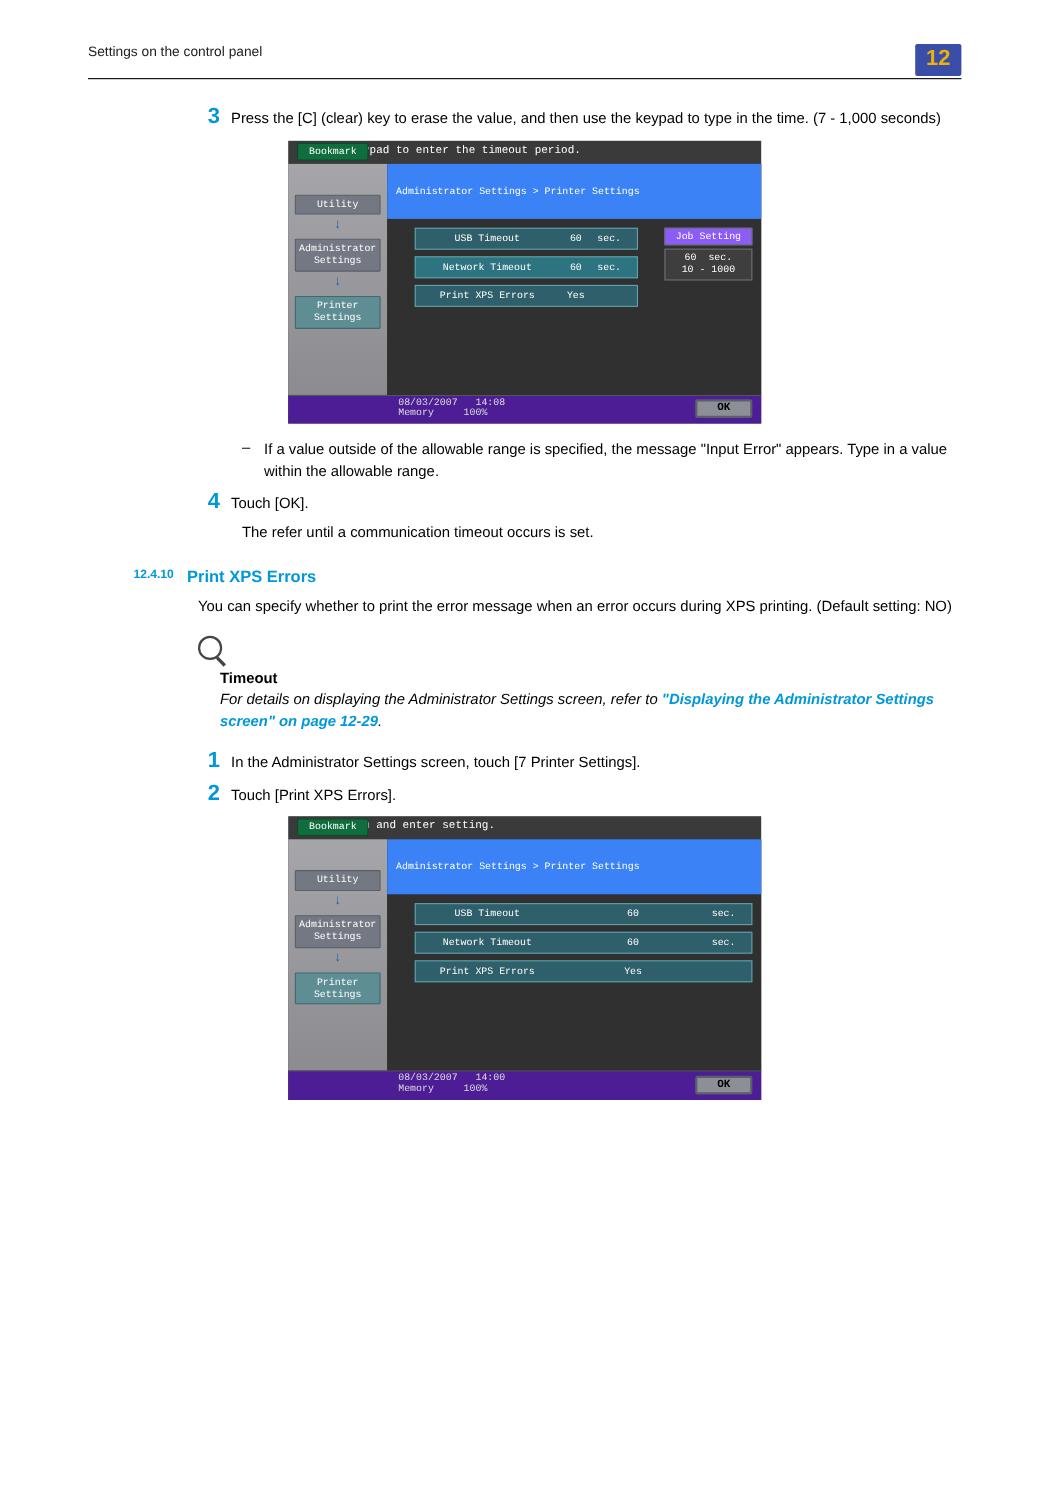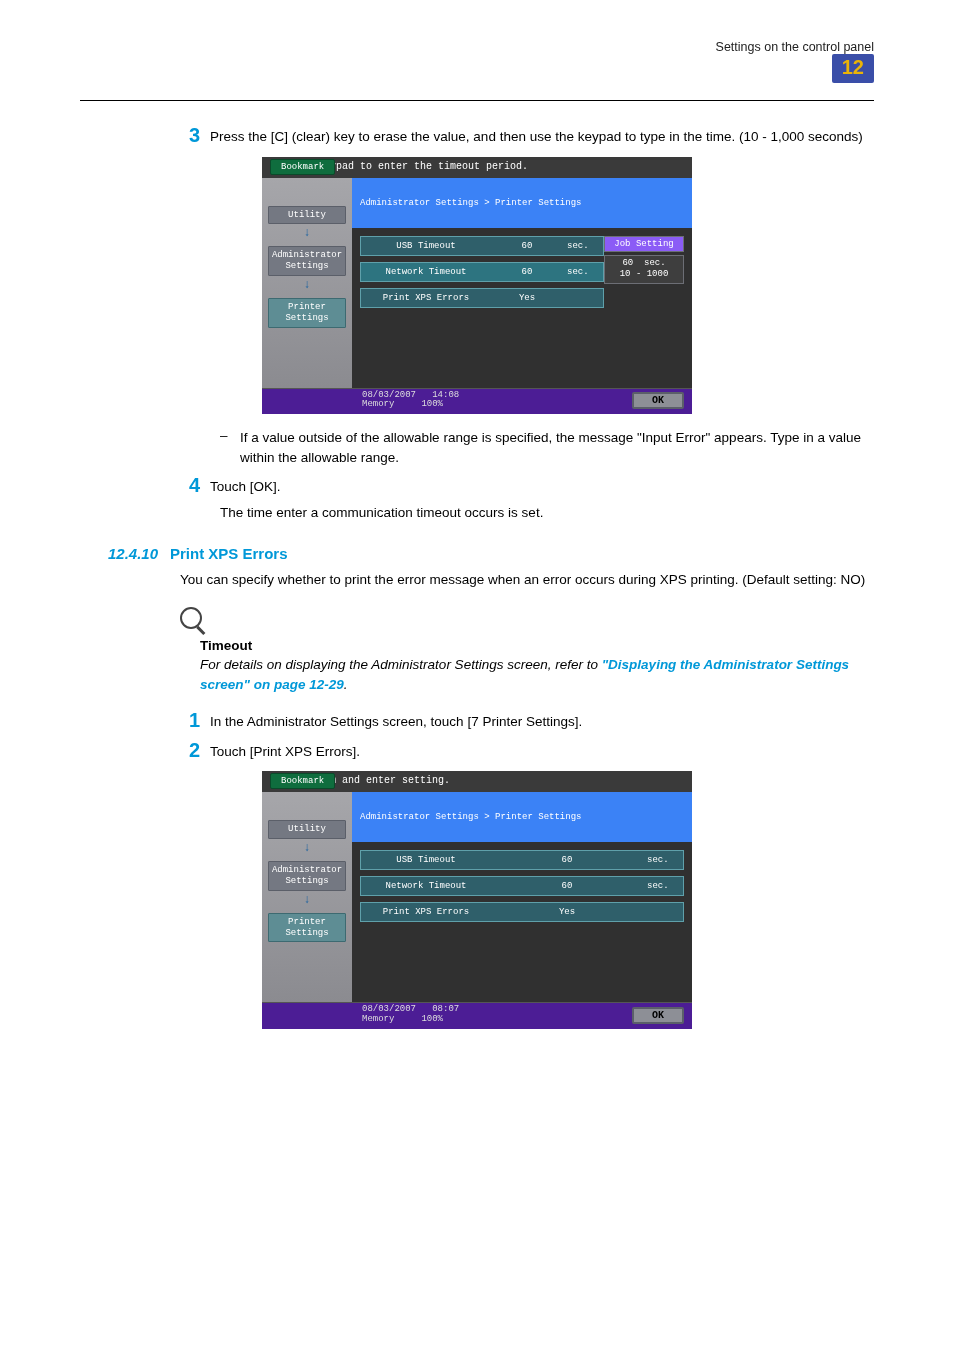--- a/index.html
+++ b/index.html
@@ -12,25 +12,24 @@
     width: 954px;
   }
   .page {
     padding: 40px 80px 40px 80px;
     min-height: 1260px;
     position: relative;
   }
   .hdr {
     display: flex;
     justify-content: space-between;
-    align-items: flex-end;
+    align-items: flex-start;
     border-bottom: 1px solid #000;
-    padding-bottom: 17px;
+    padding-bottom: 2px;
     margin-bottom: 24px;
-    flex-direction: column;
   }
   .hdr-left { font-size: 12.5px; color:#222; }
   .chap-badge {
     background: #3a4ea8;
     color: #eab308;
     font-weight: bold;
     font-size: 20px;
     padding: 2px 10px 4px 10px;
     border-radius: 2px;
   }
@@ -48,22 +47,22 @@
   .step-txt { flex: 1; line-height: 1.45; padding-top:2px;}
   .indent-dash { display:flex; margin:12px 0 4px 140px; }
   .dash { flex:0 0 20px; }
   .dash-txt { flex:1; line-height:1.45; }
   .para { margin: 6px 0 6px 140px; line-height:1.45; }
   .para-1 { margin: 6px 0 6px 100px; line-height:1.45; }
 
   .sec-row { display:flex; margin: 22px 0 8px 0; }
   .sec-num {
     width: 90px; flex:0 0 90px;
-    color:#0098d8; font-weight:bold; font-size:15px;
-    text-align:right; padding-right:12px;font-style:italic;
+    color:#0098d8; font-weight:bold; font-size:11px;
+    text-align:right; padding-right:12px;
   }
   .sec-title { color:#0098d8; font-weight:bold; font-size:15px; }
 
   .detail-block { margin: 18px 0 6px 100px; }
   .mag-icon {
     display:inline-block; width:22px; height:22px;
     border:2.5px solid #444; border-radius:50%;
     position:relative; margin-bottom:4px;
   }
   .mag-icon::after{
@@ -115,21 +114,21 @@
   .maincol{
     flex:1; background:#303030;
     display:flex; flex-direction:column;
     position:relative;
   }
   .crumb{
     background:#3b82f6; color:#fff;
     font-size:9px; padding:20px 8px; margin-top:0;
   }
   .rows-area{
-    display:flex; padding:8px 8px 60px 8px; gap:0;
+    display:flex; padding:8px 8px 60px 8px; gap:24px;margin-left:17px;
   }
   .rows-left{ flex:1; display:flex; flex-direction:column; gap:6px;}
   .row-btn{
     display:flex; align-items:center;
     background:#2f5f6a; border:1px solid #5fa0aa;
     height:20px;
   }
   .row-btn.sel{ background:#2d7480; }
   .row-label{ flex:0 0 130px; text-align:center; font-size:9px; }
   .row-val{ flex:1; text-align:center; font-size:9px; }
@@ -174,21 +173,21 @@
 
 <div class="page">
 
   <div class="hdr">
     <span class="hdr-left">Settings on the control panel</span>
     <span class="chap-badge">12</span>
   </div>
 
   <div class="step-row">
     <div class="step-num">3</div>
-    <div class="step-txt">Press the [C] (clear) key to erase the value, and then use the keypad to type in the time. (10 - 1,000 seconds)</div>
+    <div class="step-txt">Press the [C] (clear) key to erase the value, and then use the keypad to type in the time. (7 - 1,000 seconds)</div>
   </div>
 
   <div class="figwrap">
     <div class="panel">
       <div class="panel-top">Use the keypad to enter the timeout period.</div>
       <div class="panel-body">
         <div class="sidecol" style="position:relative;">
           <div class="bookmark-btn">Bookmark</div>
           <div class="side-btn">Utility</div>
           <div class="side-arrow">↓</div>
@@ -239,21 +238,21 @@
 
   <div class="indent-dash">
     <div class="dash">–</div>
     <div class="dash-txt">If a value outside of the allowable range is specified, the message "Input Error" appears. Type in a value within the allowable range.</div>
   </div>
 
   <div class="step-row">
     <div class="step-num">4</div>
     <div class="step-txt">Touch [OK].</div>
   </div>
-  <div class="para">The time enter a communication timeout occurs is set.</div>
+  <div class="para">The refer until a communication timeout occurs is set.</div>
 
   <div class="sec-row">
     <div class="sec-num">12.4.10</div>
     <div class="sec-title">Print XPS Errors</div>
   </div>
   <div class="para-1">You can specify whether to print the error message when an error occurs during XPS printing. (Default setting: NO)</div>
 
   <div class="detail-block">
     <span class="mag-icon"></span>
     <div class="detail-label">Timeout</div>
@@ -303,21 +302,21 @@
                 <span class="row-label">Print XPS Errors</span>
                 <span class="row-val">Yes</span>
                 <span class="row-unit"></span>
               </div>
             </div>
           </div>
         </div>
       </div>
       <div class="panel-status">
         <div class="left">
-          <span><span>08/03/2007</span>&nbsp;&nbsp;&nbsp;<span>08:07</span></span>
+          <span><span>08/03/2007</span>&nbsp;&nbsp;&nbsp;<span>14:00</span></span>
           <span><span>Memory</span>&nbsp;&nbsp;&nbsp;&nbsp;&nbsp;<span>100%</span></span>
         </div>
         <div class="ok-btn">OK</div>
       </div>
     </div>
   </div>
 
 
 </div>
 

